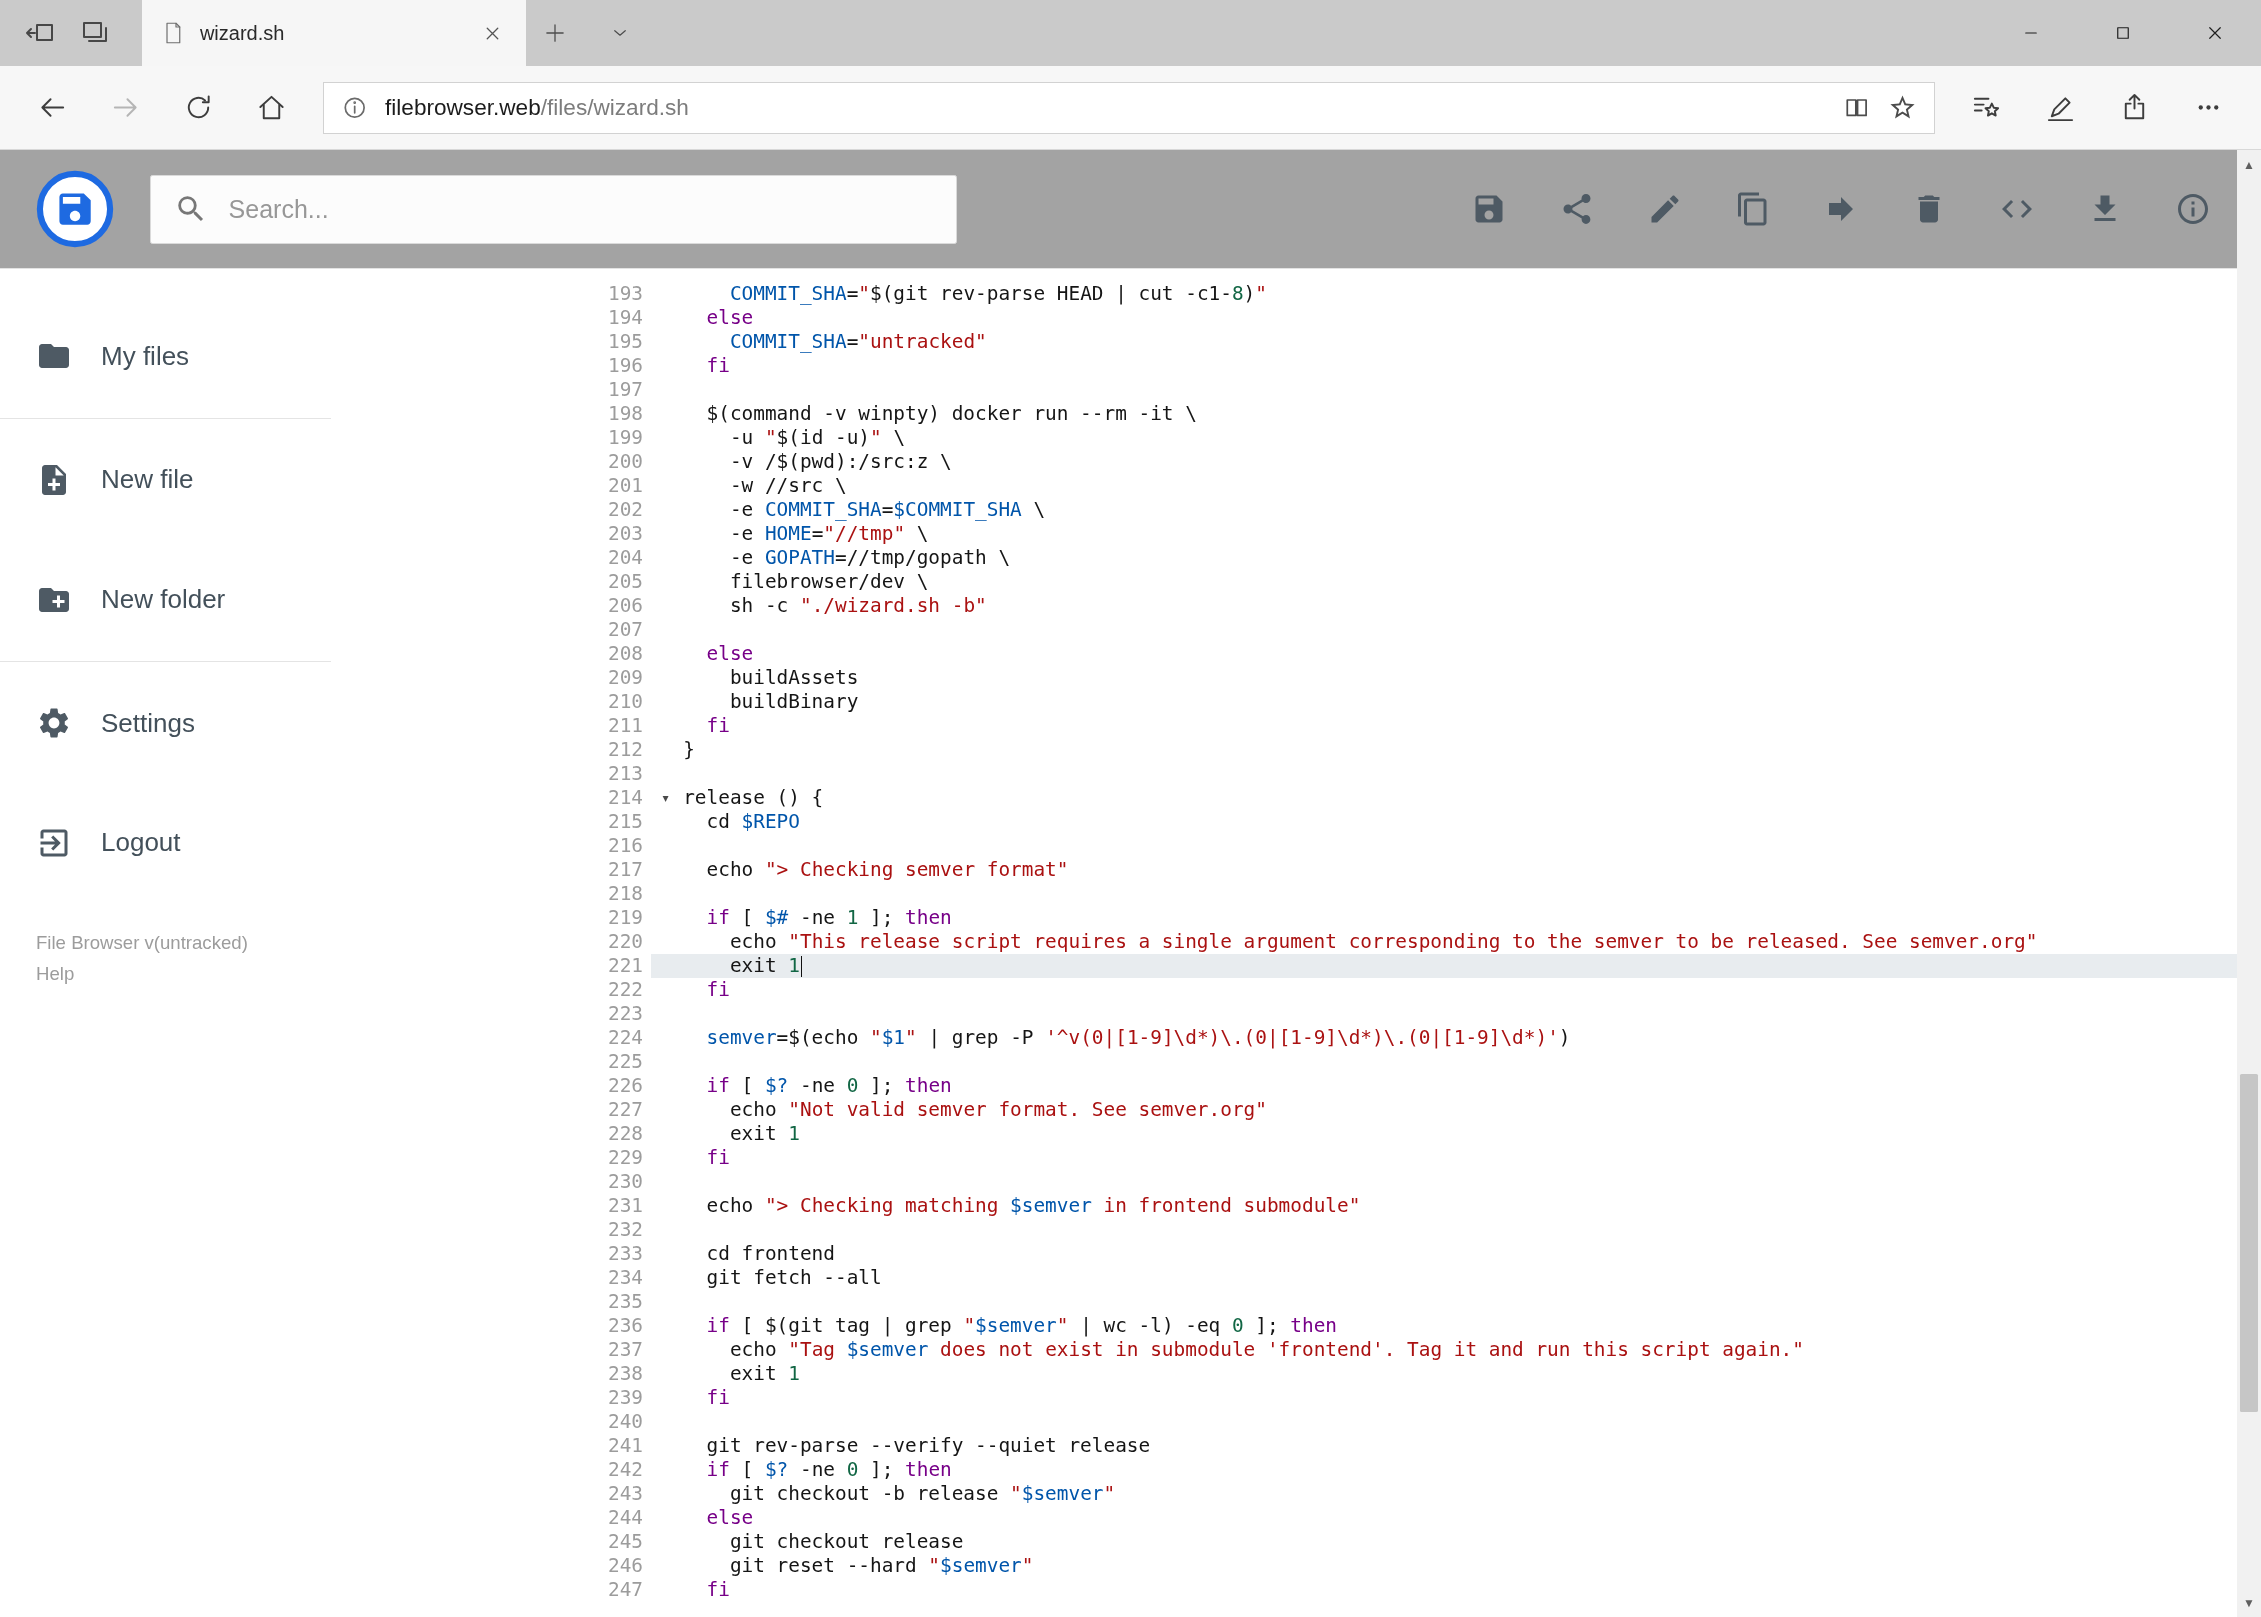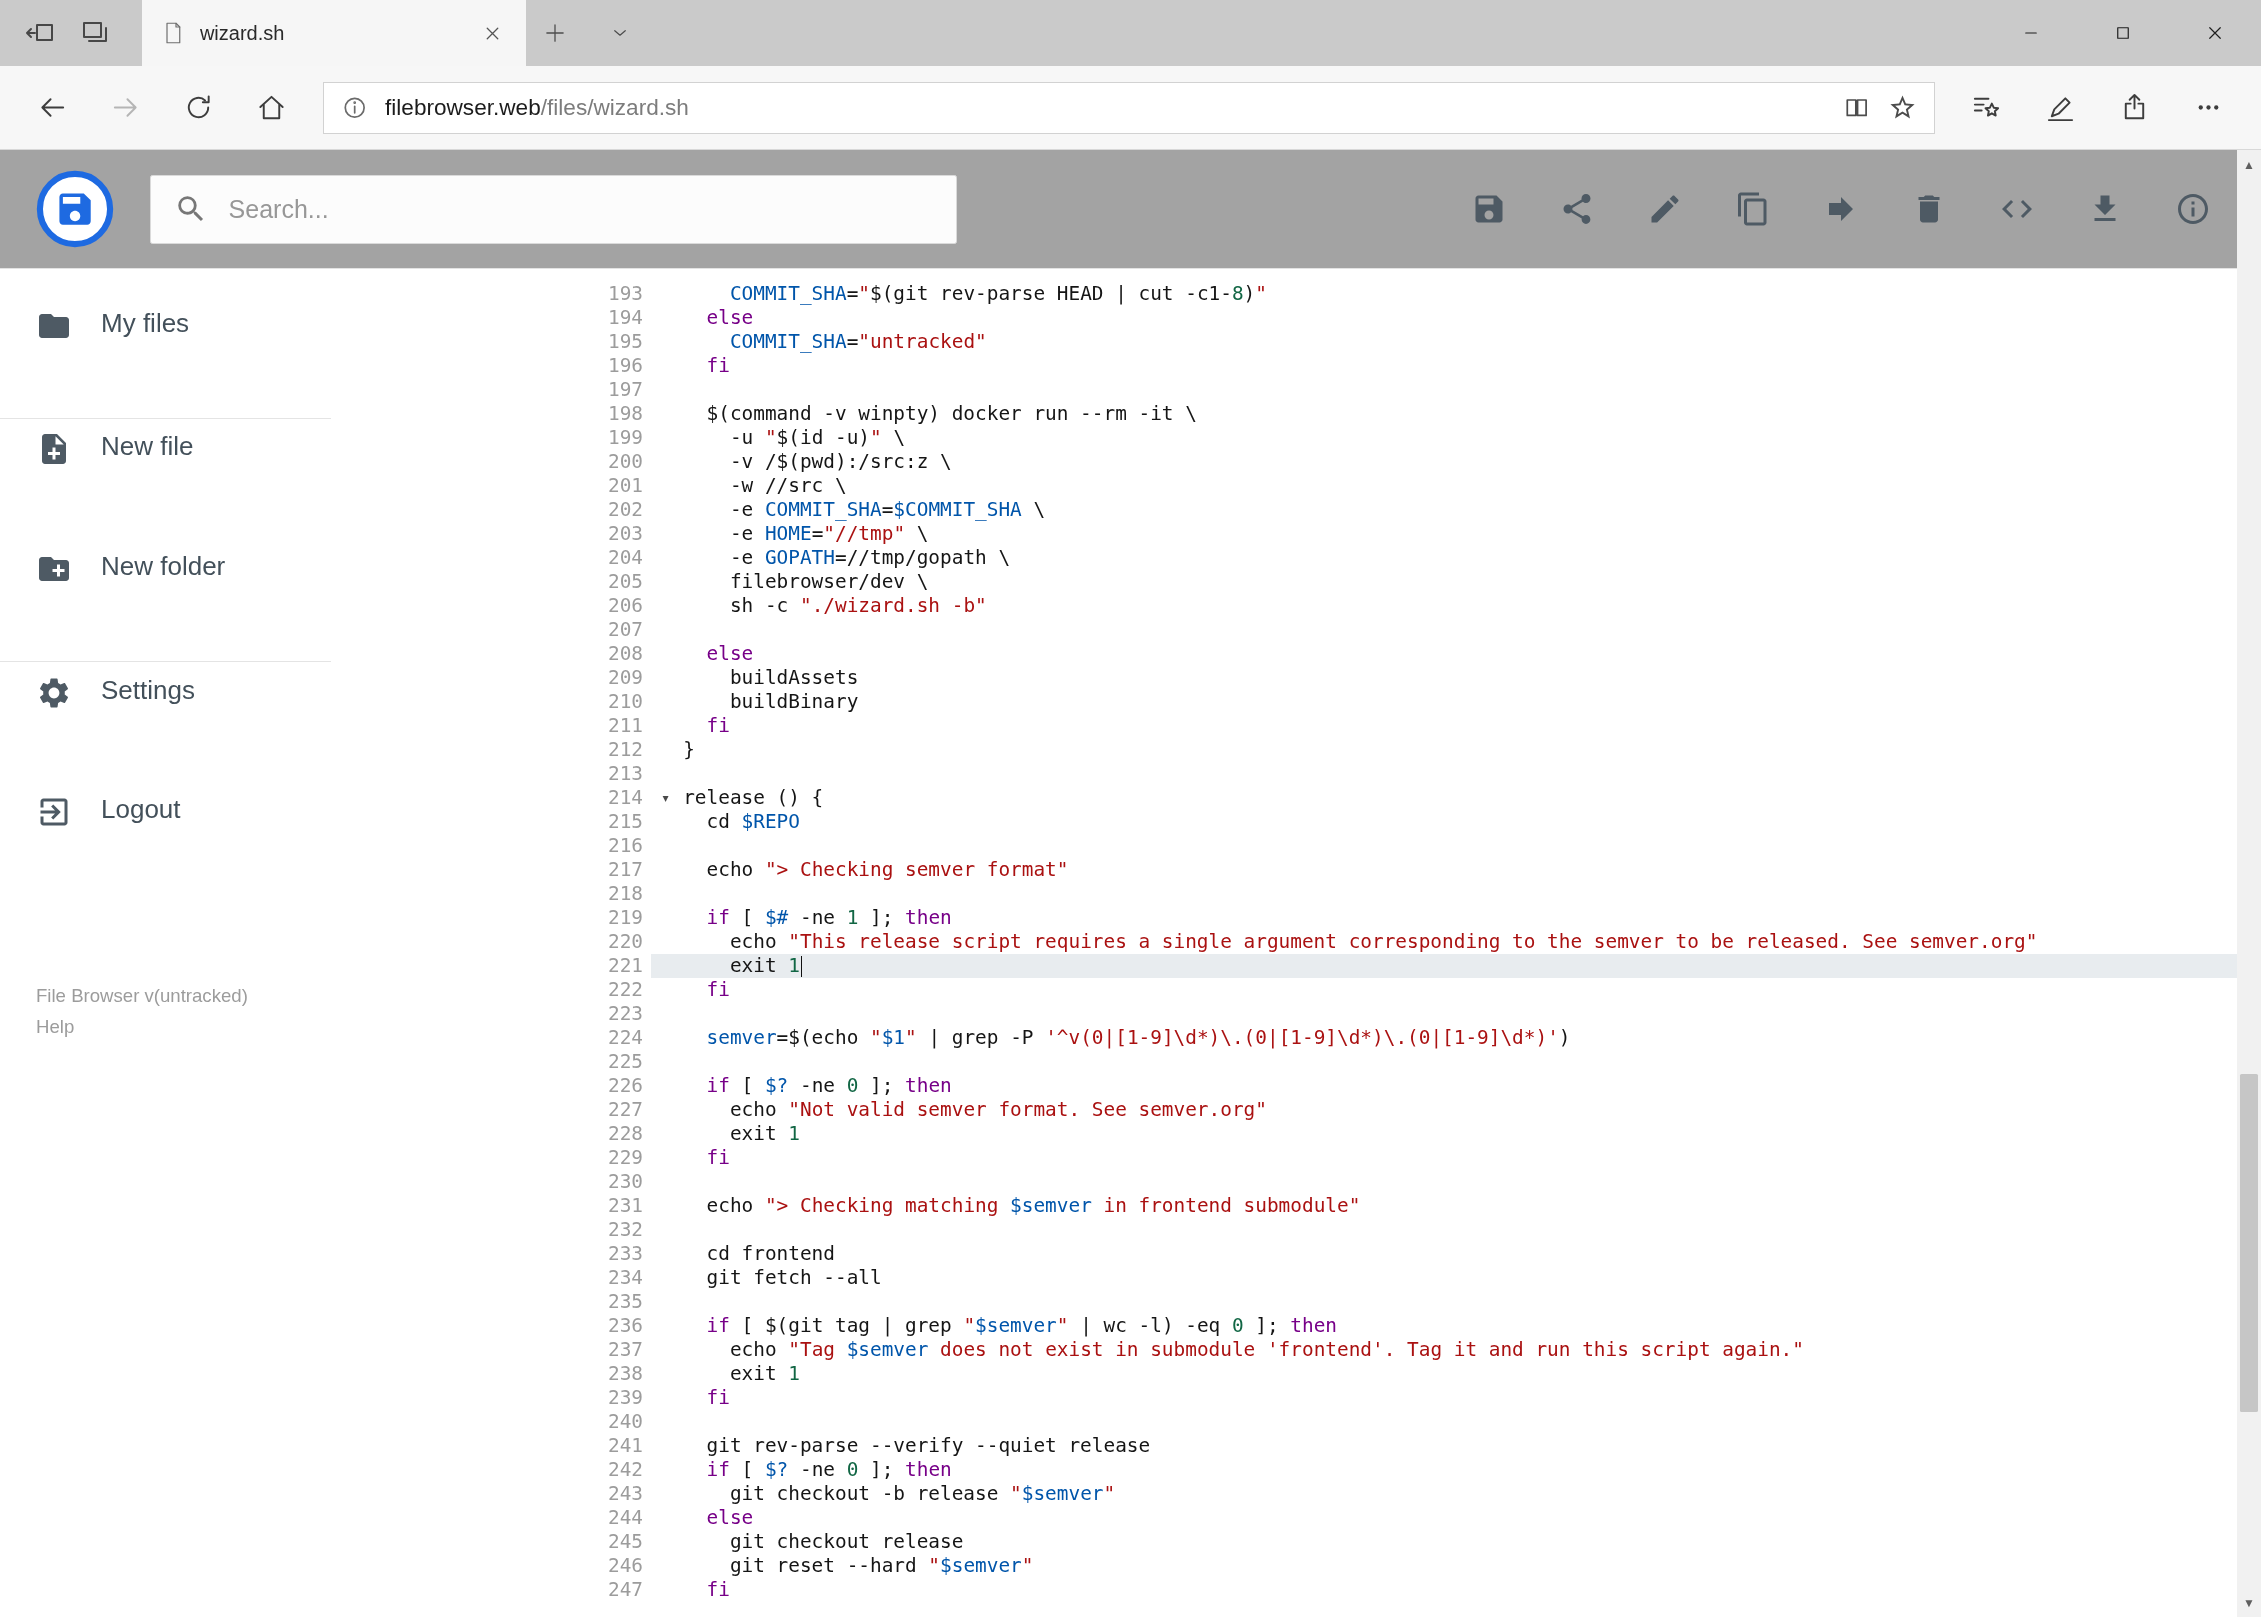--- a/index.html
+++ b/index.html
@@ -42,25 +42,25 @@
   .search{width:807px;height:69px;background:#fcfcfc;border:0.8px solid #dadada;border-radius:2.4px;display:flex;align-items:center;gap:21px;padding:0 22.6px;color:#8d8d8d}
   .search svg{width:34px;height:34px;color:#777}
   .search-ph{font-size:25px;color:#979797}
   .actions{margin-left:auto;display:flex;gap:52px;padding-right:50px}
   .act{width:36px;height:36px;border:none;background:none;color:#4e5a64;cursor:pointer;padding:0}
   .act svg{width:36px;height:36px;display:block}
 
   
   .app-body{flex:1;display:flex;overflow:hidden}
   .sidebar{width:331px;flex:0 0 auto;padding-top:27.4px;display:flex;flex-direction:column;background:#fff}
-  .sb-item{height:97px;margin:11.3px 0;padding:0 36px;display:flex;align-items:flex-start;gap:29px;cursor:pointer}
+  .sb-item{height:97px;margin:11.3px 0;padding:0 36px;display:flex;align-items:center;gap:29px;cursor:pointer}
   .sb-item svg{width:36px;height:36px;color:#4e5a64;flex:0 0 auto}
   .sb-label{font-size:26px;color:#43505a}
   .sb-div{border:none;border-top:0.8px solid #e4e4e4;margin:1.6px 0}
-  .sb-footer{margin-top:77px;padding:0 36px;font-size:18.6px;color:#9c9c9c;line-height:31px}
+  .sb-footer{margin-top:24px;padding:0 36px;font-size:18.6px;color:#9c9c9c;line-height:31px}
 
   
   .editor{flex:1;overflow:hidden;padding-top:13px;background:#fff;
     font-family:"DejaVu Sans Mono",monospace;font-size:19.4px;line-height:24px;color:#151515}
   .cm-row{display:flex;height:24px;white-space:pre}
   .gut{flex:0 0 320px;text-align:right;padding-right:8px;color:#9c9c9c}
   .foldcol{flex:0 0 29px;text-align:center;color:#4a4a4a;font-size:15.3px;line-height:24px}
   .codecell{flex:1;padding-left:3.2px}
   .cm-row.active .foldcol,.cm-row.active .codecell{background:#e8ecef}
   .k{color:var(--c-kw)} .s{color:var(--c-str)} .v{color:var(--c-var)} .n{color:var(--c-num)}

